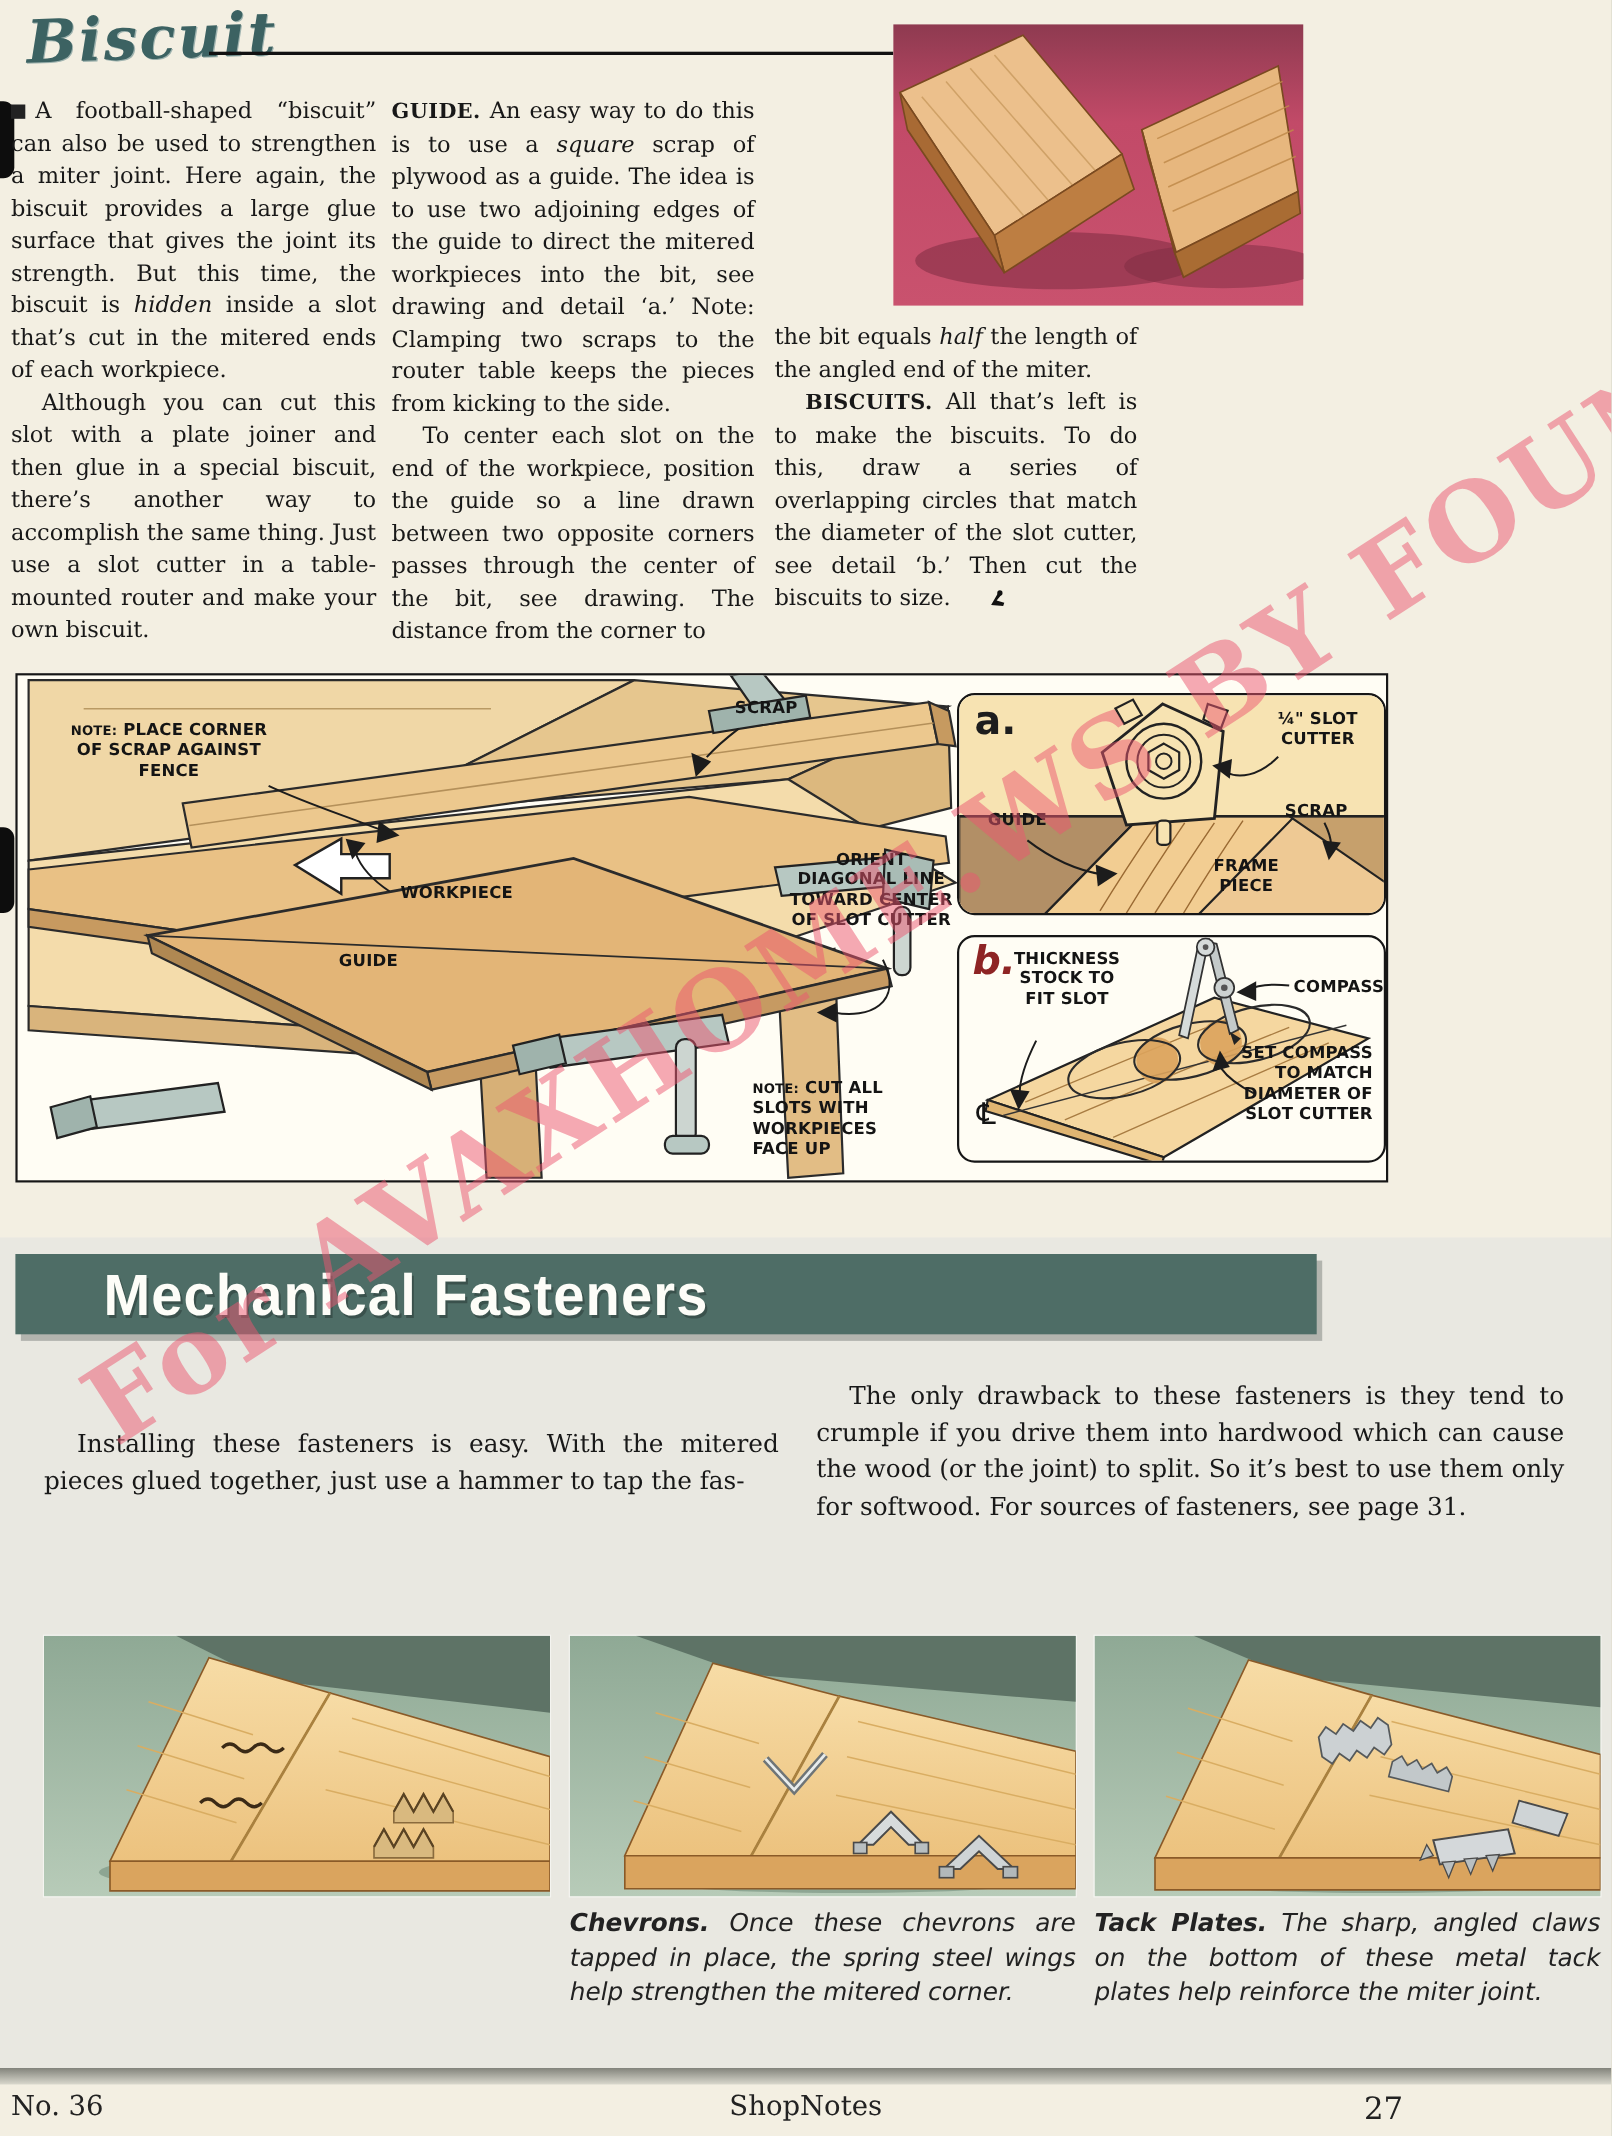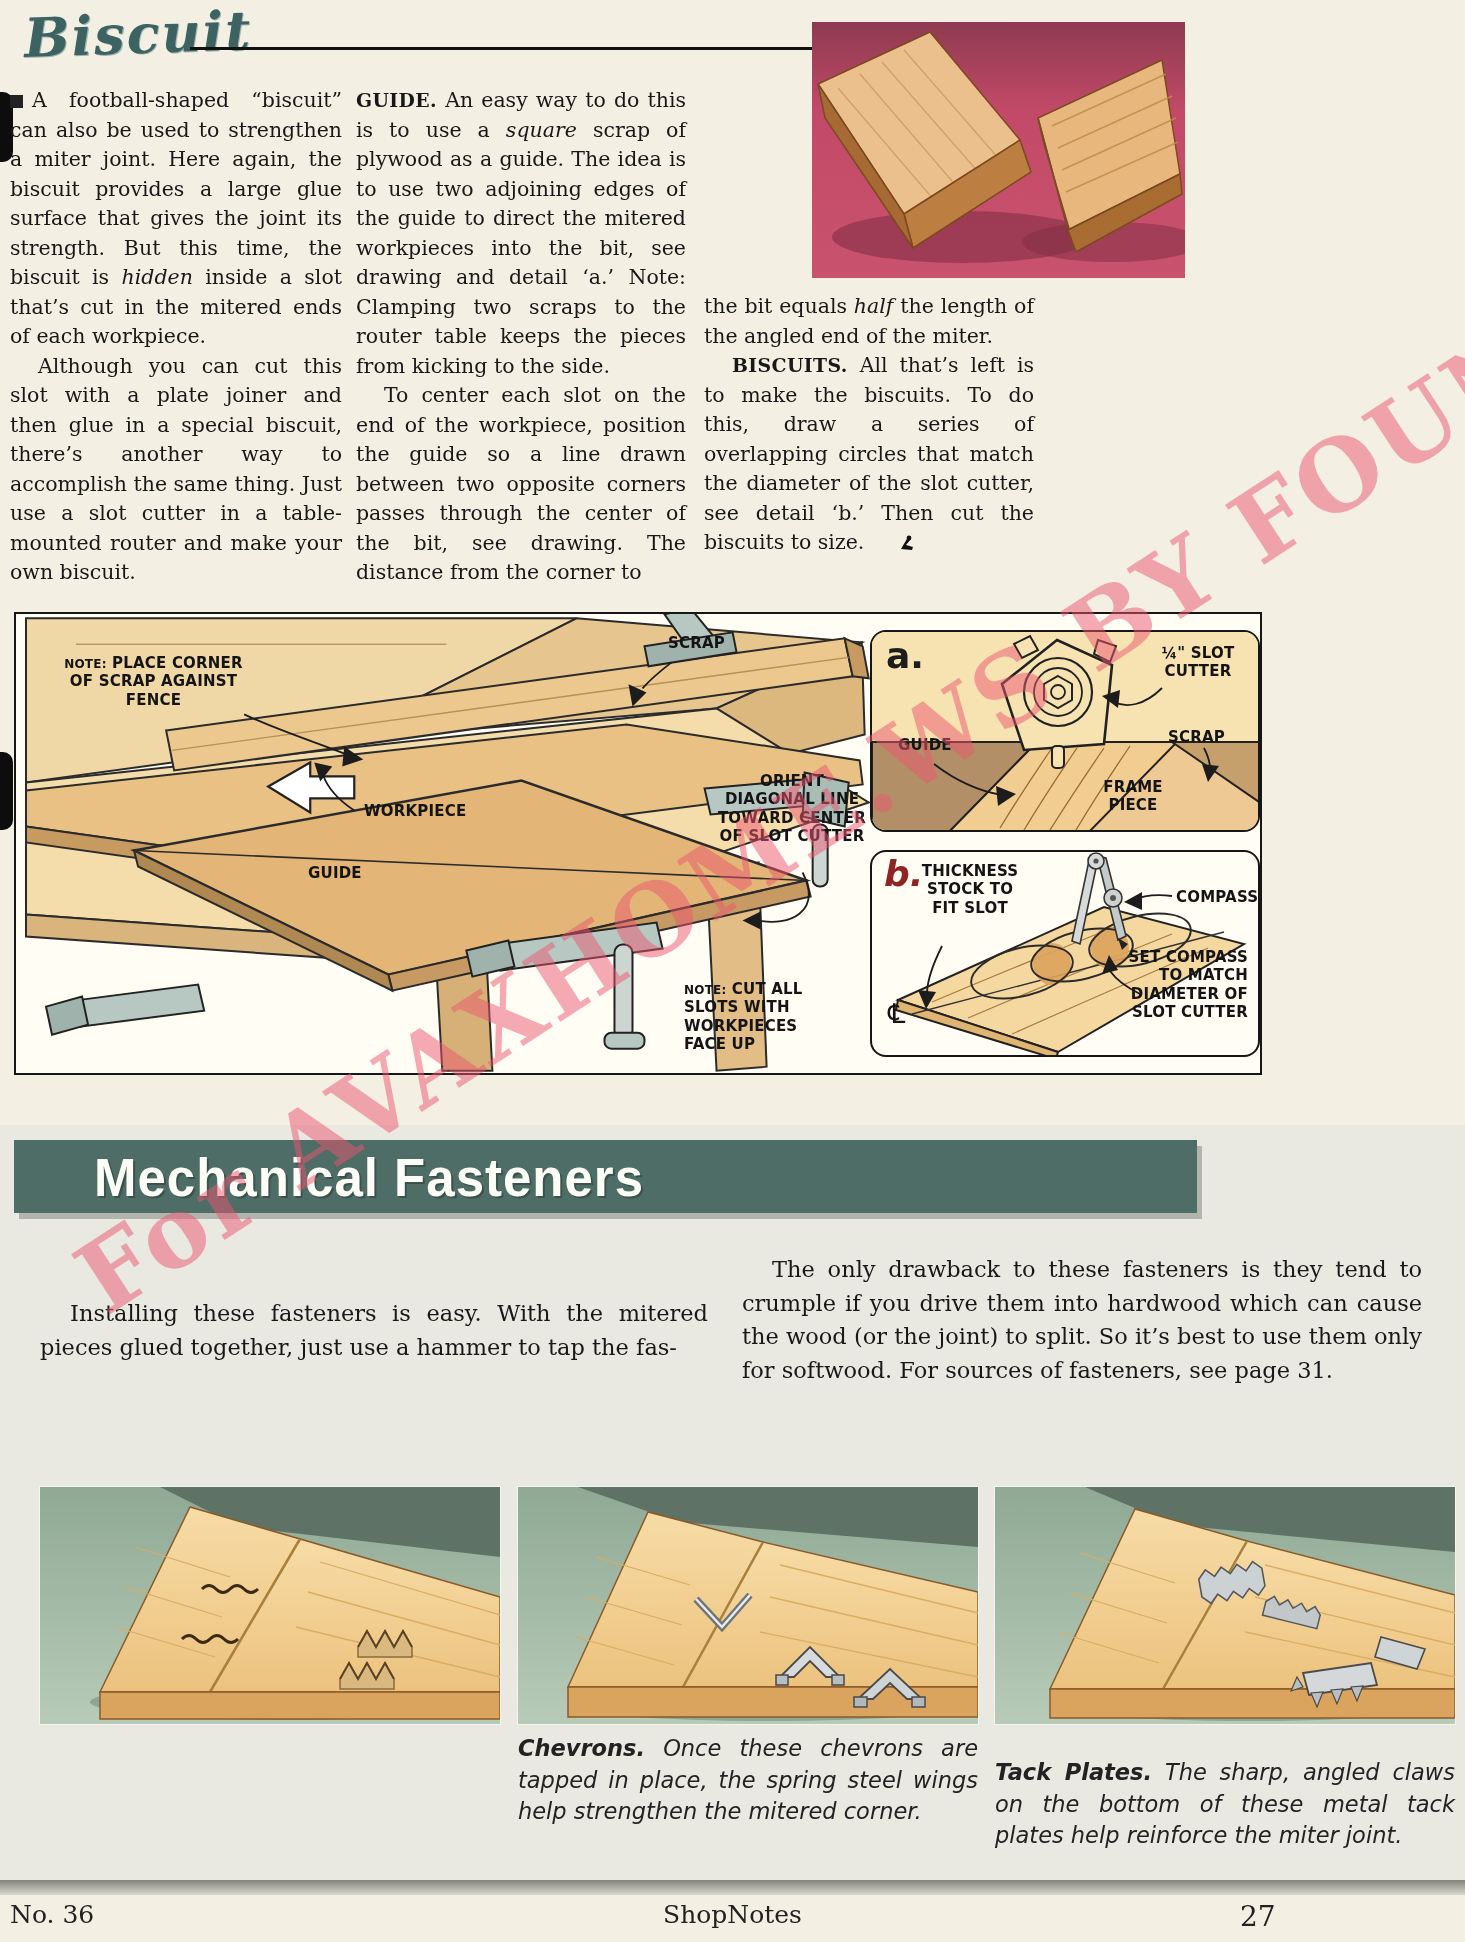--- a/index.html
+++ b/index.html
@@ -437,21 +437,21 @@
           <polygon points="316,206 322,220 328,205" fill="#b9bfc1" stroke="#4a4a4a" stroke-width="1.2"></polygon>
           <polygon points="336,203 342,217 348,202" fill="#b9bfc1" stroke="#4a4a4a" stroke-width="1.2"></polygon>
           <polygon points="356,200 362,214 368,199" fill="#b9bfc1" stroke="#4a4a4a" stroke-width="1.2"></polygon>
           <polygon points="302,190 296,204 308,200" fill="#b9bfc1" stroke="#4a4a4a" stroke-width="1.2"></polygon>
           <polygon points="386,150 430,162 422,182 380,170" fill="#cfd4d6" stroke="#4a4a4a" stroke-width="1.6"></polygon>
         </g>
       </svg>
     </div>
 
     <div class="cap" style="left:518px;"><b>Chevrons.</b><span> Once these chevrons are tapped in place, the spring steel wings help strengthen the mitered corner.</span></div>
-    <div class="cap" style="left:995px;margin-top:24px;"><b>Tack Plates.</b><span> The sharp, angled claws on the bottom of these metal tack plates help reinforce the miter joint.</span></div>
+    <div class="cap" style="left:995px;"><b>Tack Plates.</b><span> The sharp, angled claws on the bottom of these metal tack plates help reinforce the miter joint.</span></div>
   </div>
 
   <div id="shadowband"></div>
   <div class="foot" style="left:10px;">No. 36</div>
   <div class="foot" style="left:0;width:1465px;text-align:center;">ShopNotes</div>
   <div class="foot" style="left:1240px;font-size:28px;">27</div>
 
   <div id="watermark">For AVAXHOME.WS BY FOUNDRY</div>
 </div>
 

